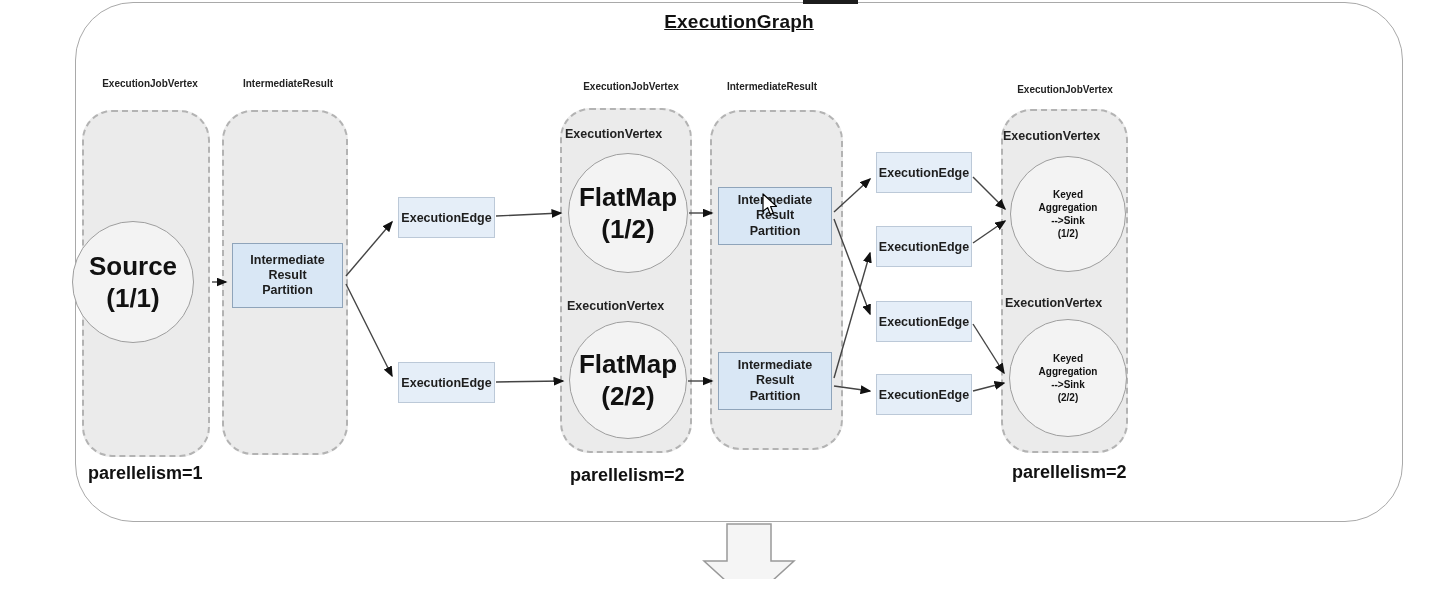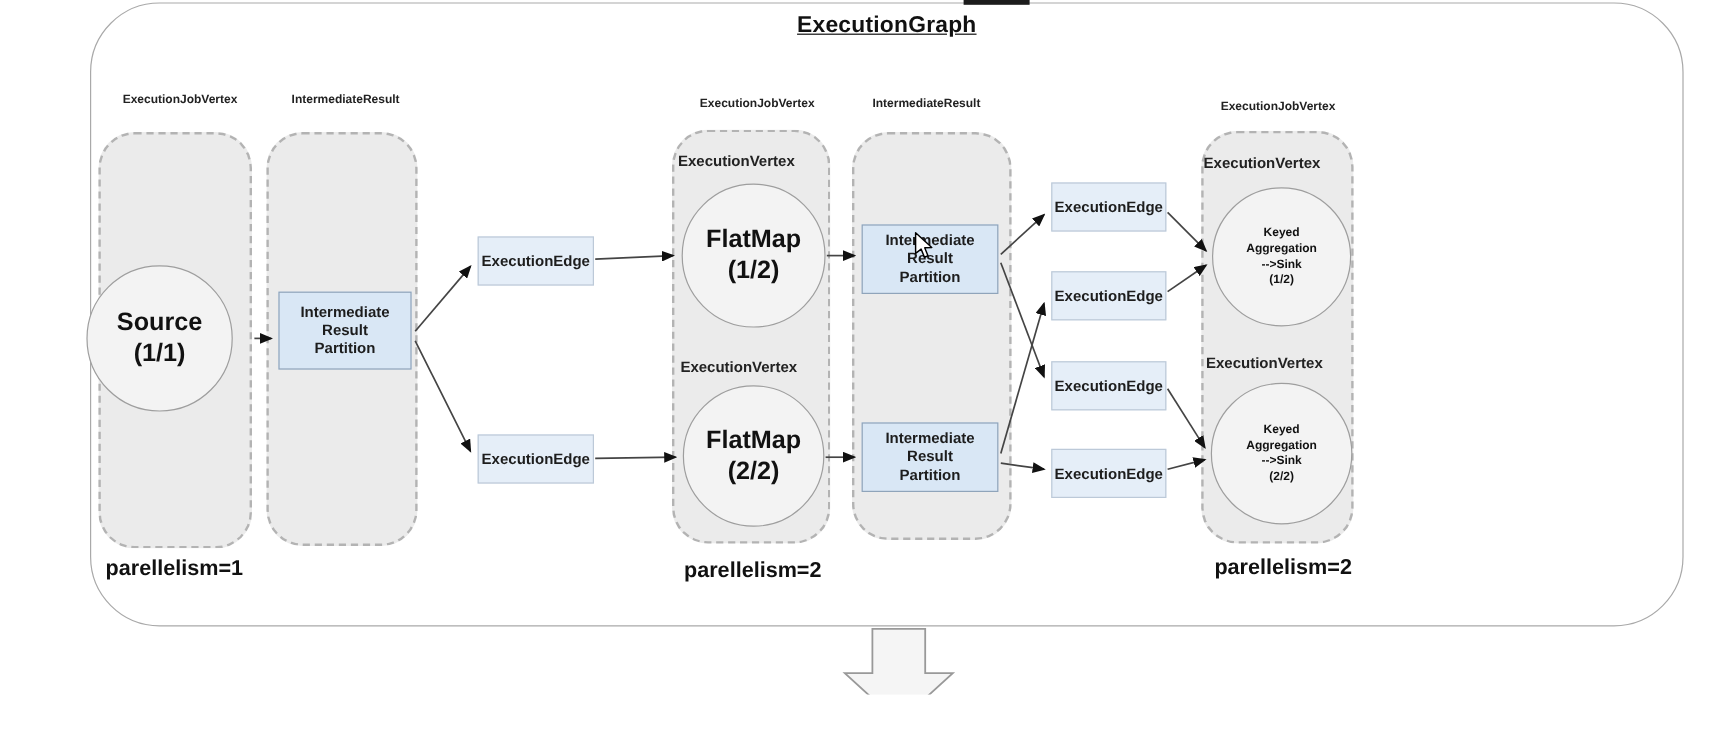--- a/index.html
+++ b/index.html
@@ -29,21 +29,21 @@
   .vlabel {
     position:absolute; font-size:12.5px; font-weight:bold; color:#222;
     white-space:nowrap;
   }
   .node {
     position:absolute; border-radius:50%; background:#f3f3f3;
     border:1.5px solid #9e9e9e; box-sizing:border-box;
     display:flex; align-items:center; justify-content:center;
     text-align:center; font-weight:bold; color:#111; white-space:pre-line;
   }
-  .node.big { font-size:21px; line-height:1.25; }
+  .node.big { font-size:26px; line-height:1.25; }
   .node.small { font-size:10px; line-height:1.3; }
   .bluebox {
     position:absolute; box-sizing:border-box;
     display:flex; align-items:center; justify-content:center;
     text-align:center; font-weight:bold; color:#1d1d1d; white-space:pre-line;
   }
   .irp { background:#d9e7f5; border:1.5px solid #8fa4ba; font-size:12.5px; line-height:1.22; }
   .ee  { background:#e5eef8; border:1.5px solid #bcc9d8; font-size:12.5px; }
   .plabel { position:absolute; font-size:18px; font-weight:bold; color:#111; white-space:nowrap; }
   .layer { position:absolute; left:0; top:0; pointer-events:none; }

